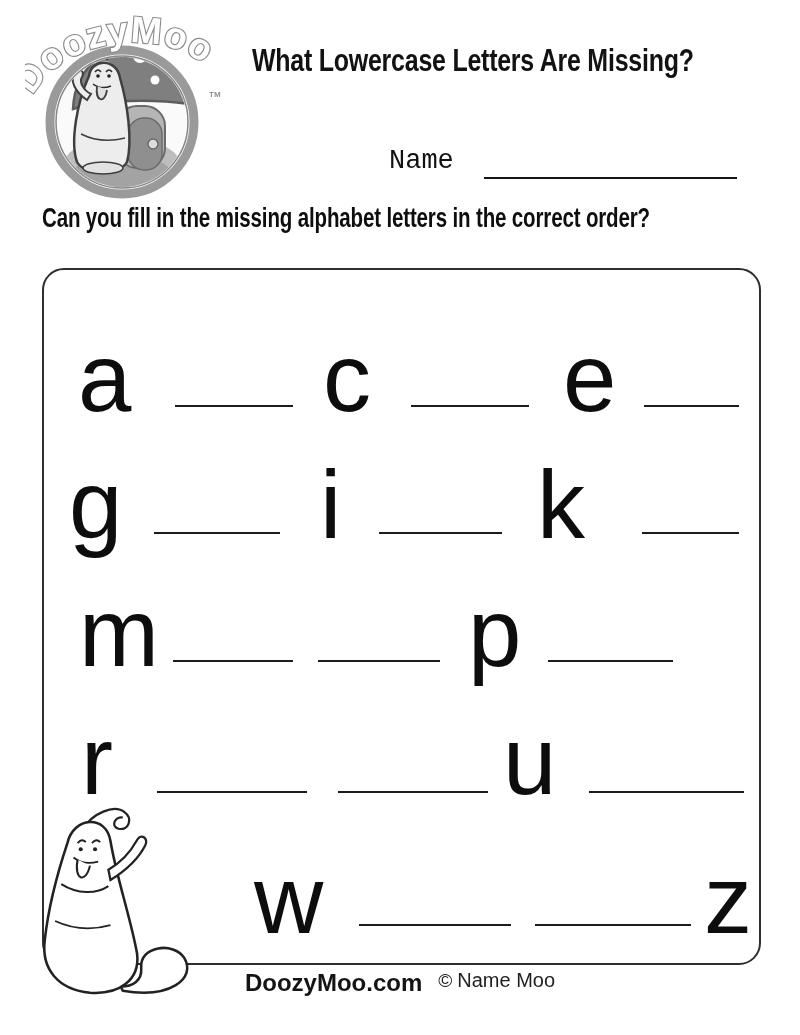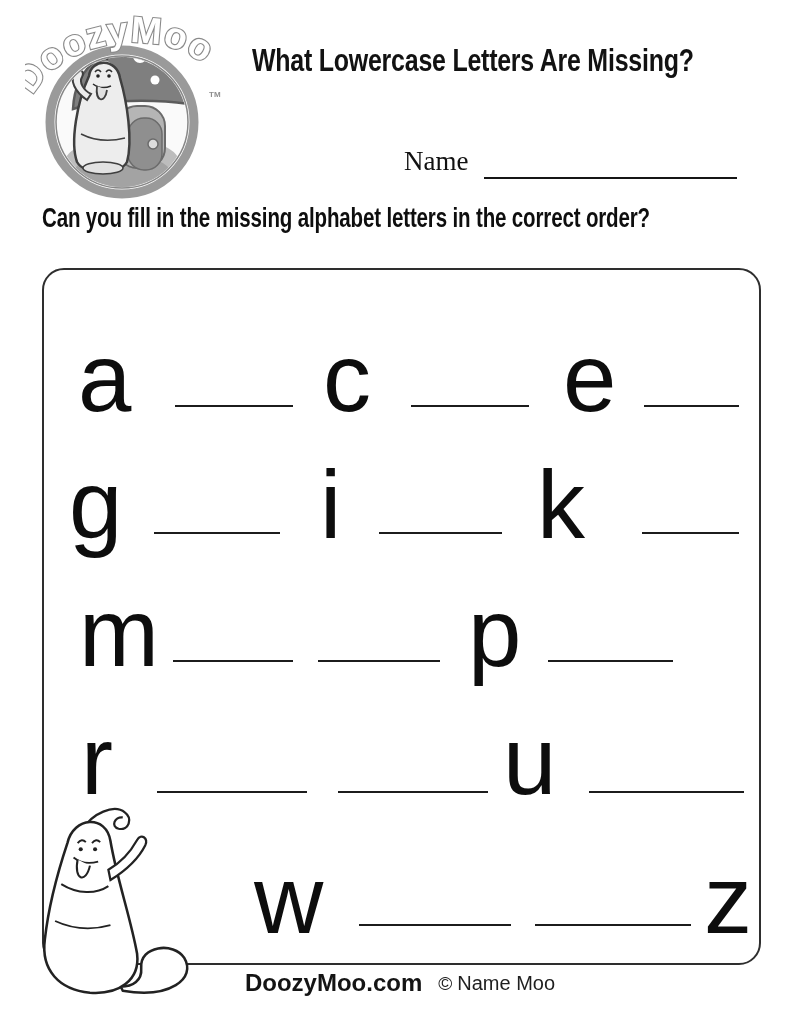--- a/index.html
+++ b/index.html
@@ -9,42 +9,42 @@
   }
   
   .logo-badge { position:absolute; left:25px; top:14px; width:195px; height:190px; }
   .tm { position:absolute; left:209px; top:90px; font-size:8px; font-weight:bold; color:#8e8e8e;text-align:center; }
   .title {
     position:absolute; left:252px; top:42px; font-size:32px; font-weight:bold;
     white-space:nowrap; transform:scaleX(0.78); transform-origin:left top;
     letter-spacing:-0.3px; color:#121212;
   }
   .subtitle { position:absolute; left:253px; top:82px; font-size:23px; color:#1a1a1a; }
-  .name-label { position:absolute; left:404px; top:146px; font-size:27px; font-family:Liberation Serif, serif; color:#121212; }
+  .name-label { position:absolute; left:389px; top:146px; font-size:27px; font-family:Liberation Mono, monospace; color:#121212; }
   .name-line { position:absolute; left:484px; top:177px; width:253px; height:0; border-top:2px solid #151515; }
   .instruction {
     position:absolute; left:42px; top:203px; font-size:27px; font-weight:bold;
     white-space:nowrap; transform:scaleX(0.76); transform-origin:left top;
     letter-spacing:-0.2px; color:#0e0e0e;
   }
   
   .sheet {
     position:absolute; left:42px; top:268px; width:715px; height:693px;
     border:2px solid #2e2e2e; border-radius:22px; background:#fff; z-index:1;
   }
   .wl {
     position:absolute; font-size:96px; line-height:1; color:#0d0d0d;
     font-family:"Liberation Sans", sans-serif; font-weight:400;
   }
   .wb { position:absolute; height:0; border-top:2px solid #1c1c1c; }
   
   .mascot { position:absolute; left:20px; top:798px; width:185px; height:205px; z-index:3; }
   .footer {
     position:absolute; left:0; top:969px; width:800px;
-    display:flex; justify-content:center; align-items:center; gap:16px; z-index:2;
+    display:flex; justify-content:center; align-items:flex-start; gap:16px; z-index:2;
   }
   .site { font-size:24px; font-weight:bold; color:#141414; }
   .copyright { display:flex; align-items:baseline; gap:5px; }
   .copy-symbol { font-size:19px; color:#1a1a1a; }
   .copy-owner { font-size:20px; color:#1f1f1f; }
 </style>
 </head>
 <body>
 
 <div class="page">

